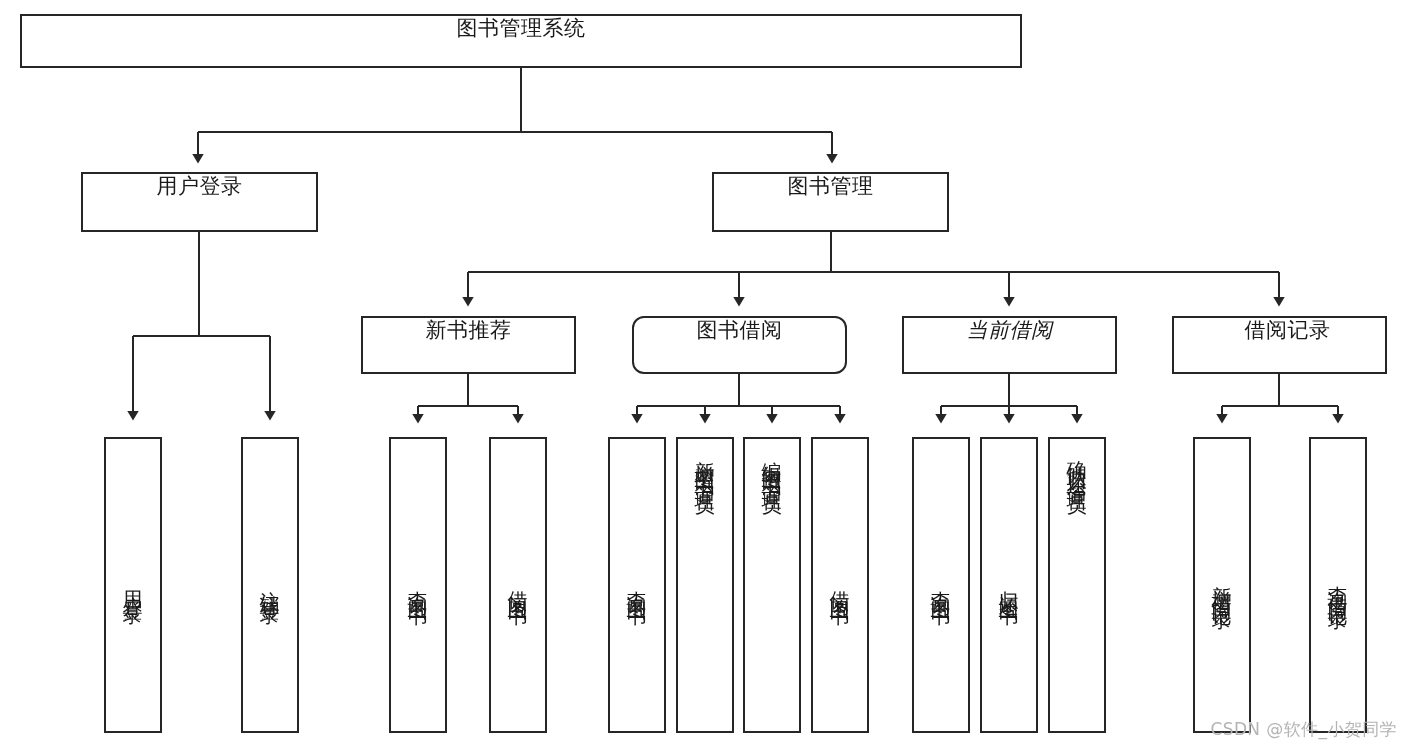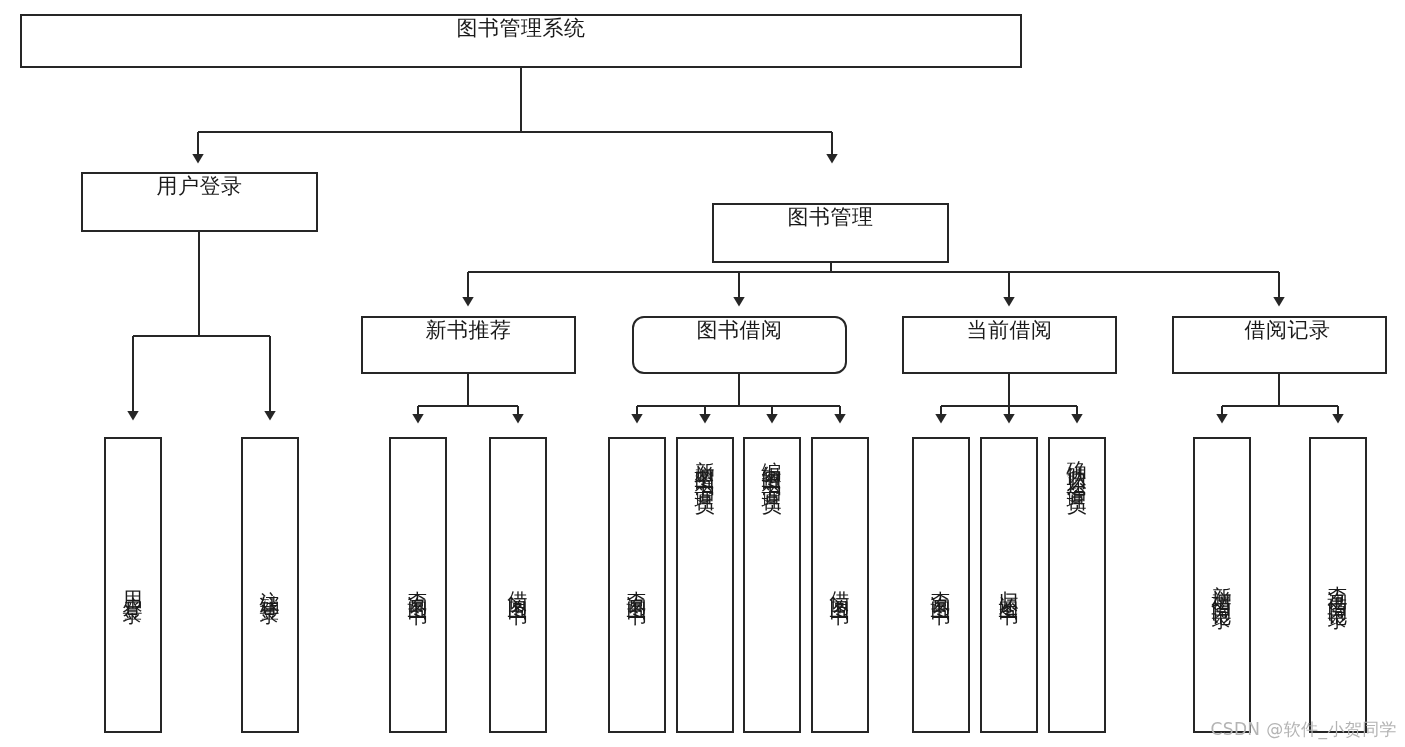--- a/index.html
+++ b/index.html
@@ -131,31 +131,31 @@
     </g>
   </svg>
 
   <div class="node" style="left:20px; top:14px; width:1002px; height:54px;">
     <span class="node-label">图书管理系统</span>
   </div>
 
   <div class="node" style="left:81px; top:172px; width:237px; height:60px;">
     <span class="node-label">用户登录</span>
   </div>
-  <div class="node" style="left:712px; top:172px; width:237px; height:60px;margin-top:31px;">
+  <div class="node" style="left:712px; top:172px; width:237px; height:60px;">
     <span class="node-label">图书管理</span>
   </div>
 
   <div class="node" style="left:361px; top:316px; width:215px; height:58px;">
     <span class="node-label">新书推荐</span>
   </div>
   <div class="node" style="left:632px; top:316px; width:215px; height:58px;border-radius:12px;">
     <span class="node-label">图书借阅</span>
   </div>
-  <div class="node" style="left:902px; top:316px; width:215px; height:58px;">
+  <div class="node" style="left:902px; top:316px; width:215px; height:58px;font-style:italic;">
     <span class="node-label">当前借阅</span>
   </div>
   <div class="node" style="left:1172px; top:316px; width:215px; height:58px;padding-left:16px;">
     <span class="node-label">借阅记录</span>
   </div>
 
   <div class="node vertical centered" style="left:104px; top:437px; width:58px; height:296px;">
     <span class="node-label">用户登录</span>
   </div>
   <div class="node vertical centered" style="left:241px; top:437px; width:58px; height:296px;">

